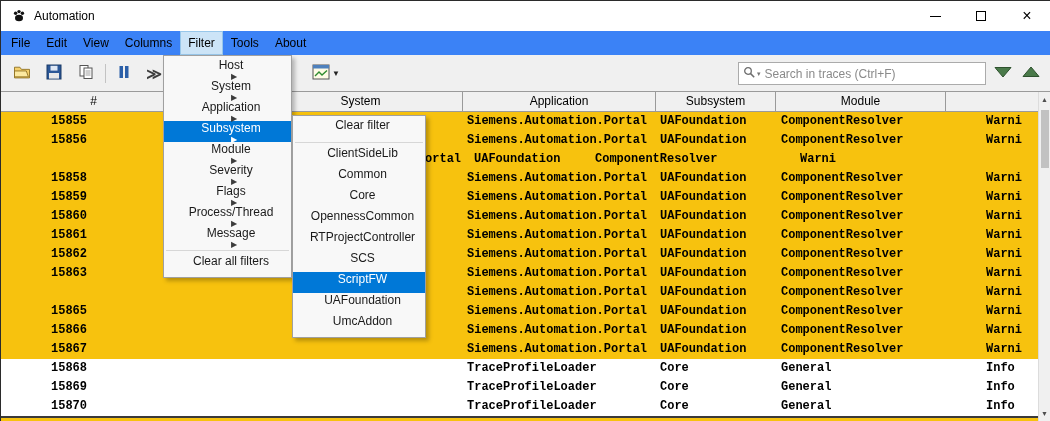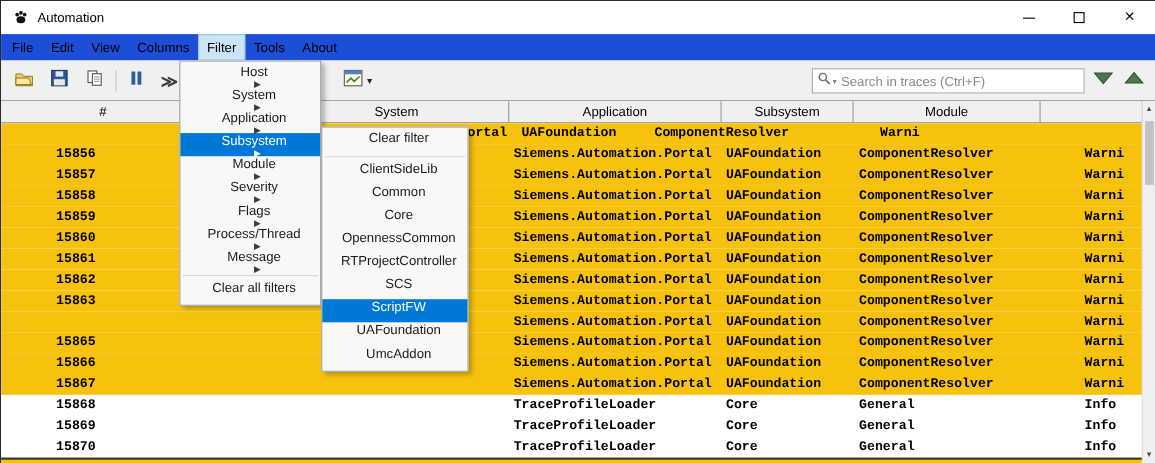--- a/index.html
+++ b/index.html
@@ -16,21 +16,21 @@
   .titlebar{position:absolute;top:0;left:0;right:0;height:30px;background:#fff;display:flex;align-items:center;}
   .app-icon{margin-left:10px;display:flex;}
   .title{margin-left:7px;font-size:12px;color:#000;}
   .win-controls{margin-left:auto;display:flex;height:100%;}
   .winbtn{width:46px;height:100%;display:flex;align-items:center;justify-content:center;cursor:default;}
   .min-glyph{width:11px;height:1px;background:#000;display:block;}
   .max-glyph{width:10px;height:10px;border:1px solid #000;display:block;}
   .close-glyph{font-size:16px;line-height:1;color:#000;}
 
   
-  .menubar{position:absolute;top:30px;left:0;right:0;height:24px;background:#1d4ed8;
+  .menubar{position:absolute;top:30px;left:0;right:0;height:24px;background:#3b82f6;
            display:flex;align-items:stretch;font-size:12px;padding-left:2px;}
   .mbar-item{display:flex;align-items:center;padding:0 8px;color:#000;}
   .mbar-item.active{background:#cce4f7;outline:1px solid #98c7ea;outline-offset:-1px;}
 
   
   .toolbar{position:absolute;top:54px;left:0;right:0;height:37px;background:#f0f0f0;border-bottom:1px solid #9a9a9a;}
   .tbtn{position:absolute;top:6px;width:26px;height:25px;display:flex;align-items:center;justify-content:center;}
   .tsep{position:absolute;top:9px;left:104px;width:1px;height:19px;background:#c3c3c3;}
   .chev-glyph{font-size:15px;font-weight:bold;color:#3c3c3c;}
   .dd-arrow{font-size:8px;color:#222;margin-left:2px;}
@@ -200,38 +200,38 @@
       <div class="hcell" style="width: 186px;">#</div>
       <div class="hcell" style="width: 72px;"></div>
       <div class="hcell" style="width: 204px;">System</div>
       <div class="hcell" style="width: 193px;">Application</div>
       <div class="hcell" style="width: 120px;">Subsystem</div>
       <div class="hcell" style="width: 170px;">Module</div>
       <div class="hcell" style="width: 93px;"></div>
     </div>
   <div class="grid-body">
       <div class="grow hl">
+        <div class="gcell c0" style="width: 186px;">15855</div>
         <div class="gcell c1" style="width: 72px;"></div>
         <div class="gcell c2" style="width: 204px;"></div>
         <div class="gcell c3" style="width: 193px;">Siemens.Automation.Portal</div>
         <div class="gcell c4" style="width: 120px;">UAFoundation</div>
         <div class="gcell c5" style="width: 170px;">ComponentResolver</div>
         <div class="gcell c6" style="width: 93px;">Warni</div>
       </div>
       <div class="grow hl">
         <div class="gcell c0" style="width: 186px;">15856</div>
         <div class="gcell c1" style="width: 72px;"></div>
         <div class="gcell c2" style="width: 204px;"></div>
         <div class="gcell c3" style="width: 193px;">Siemens.Automation.Portal</div>
         <div class="gcell c4" style="width: 120px;">UAFoundation</div>
         <div class="gcell c5" style="width: 170px;">ComponentResolver</div>
         <div class="gcell c6" style="width: 93px;">Warni</div>
       </div>
       <div class="grow hl">
-        <div class="gcell c0" style="width: 186px;">15857</div>
         <div class="gcell c1" style="width: 72px;"></div>
         <div class="gcell c2" style="width: 204px;"></div>
         <div class="gcell c3" style="width: 193px;">Siemens.Automation.Portal</div>
         <div class="gcell c4" style="width: 120px;">UAFoundation</div>
         <div class="gcell c5" style="width: 170px;">ComponentResolver</div>
         <div class="gcell c6" style="width: 93px;">Warni</div>
       </div>
       <div class="grow hl">
         <div class="gcell c0" style="width: 186px;">15858</div>
         <div class="gcell c1" style="width: 72px;"></div>

